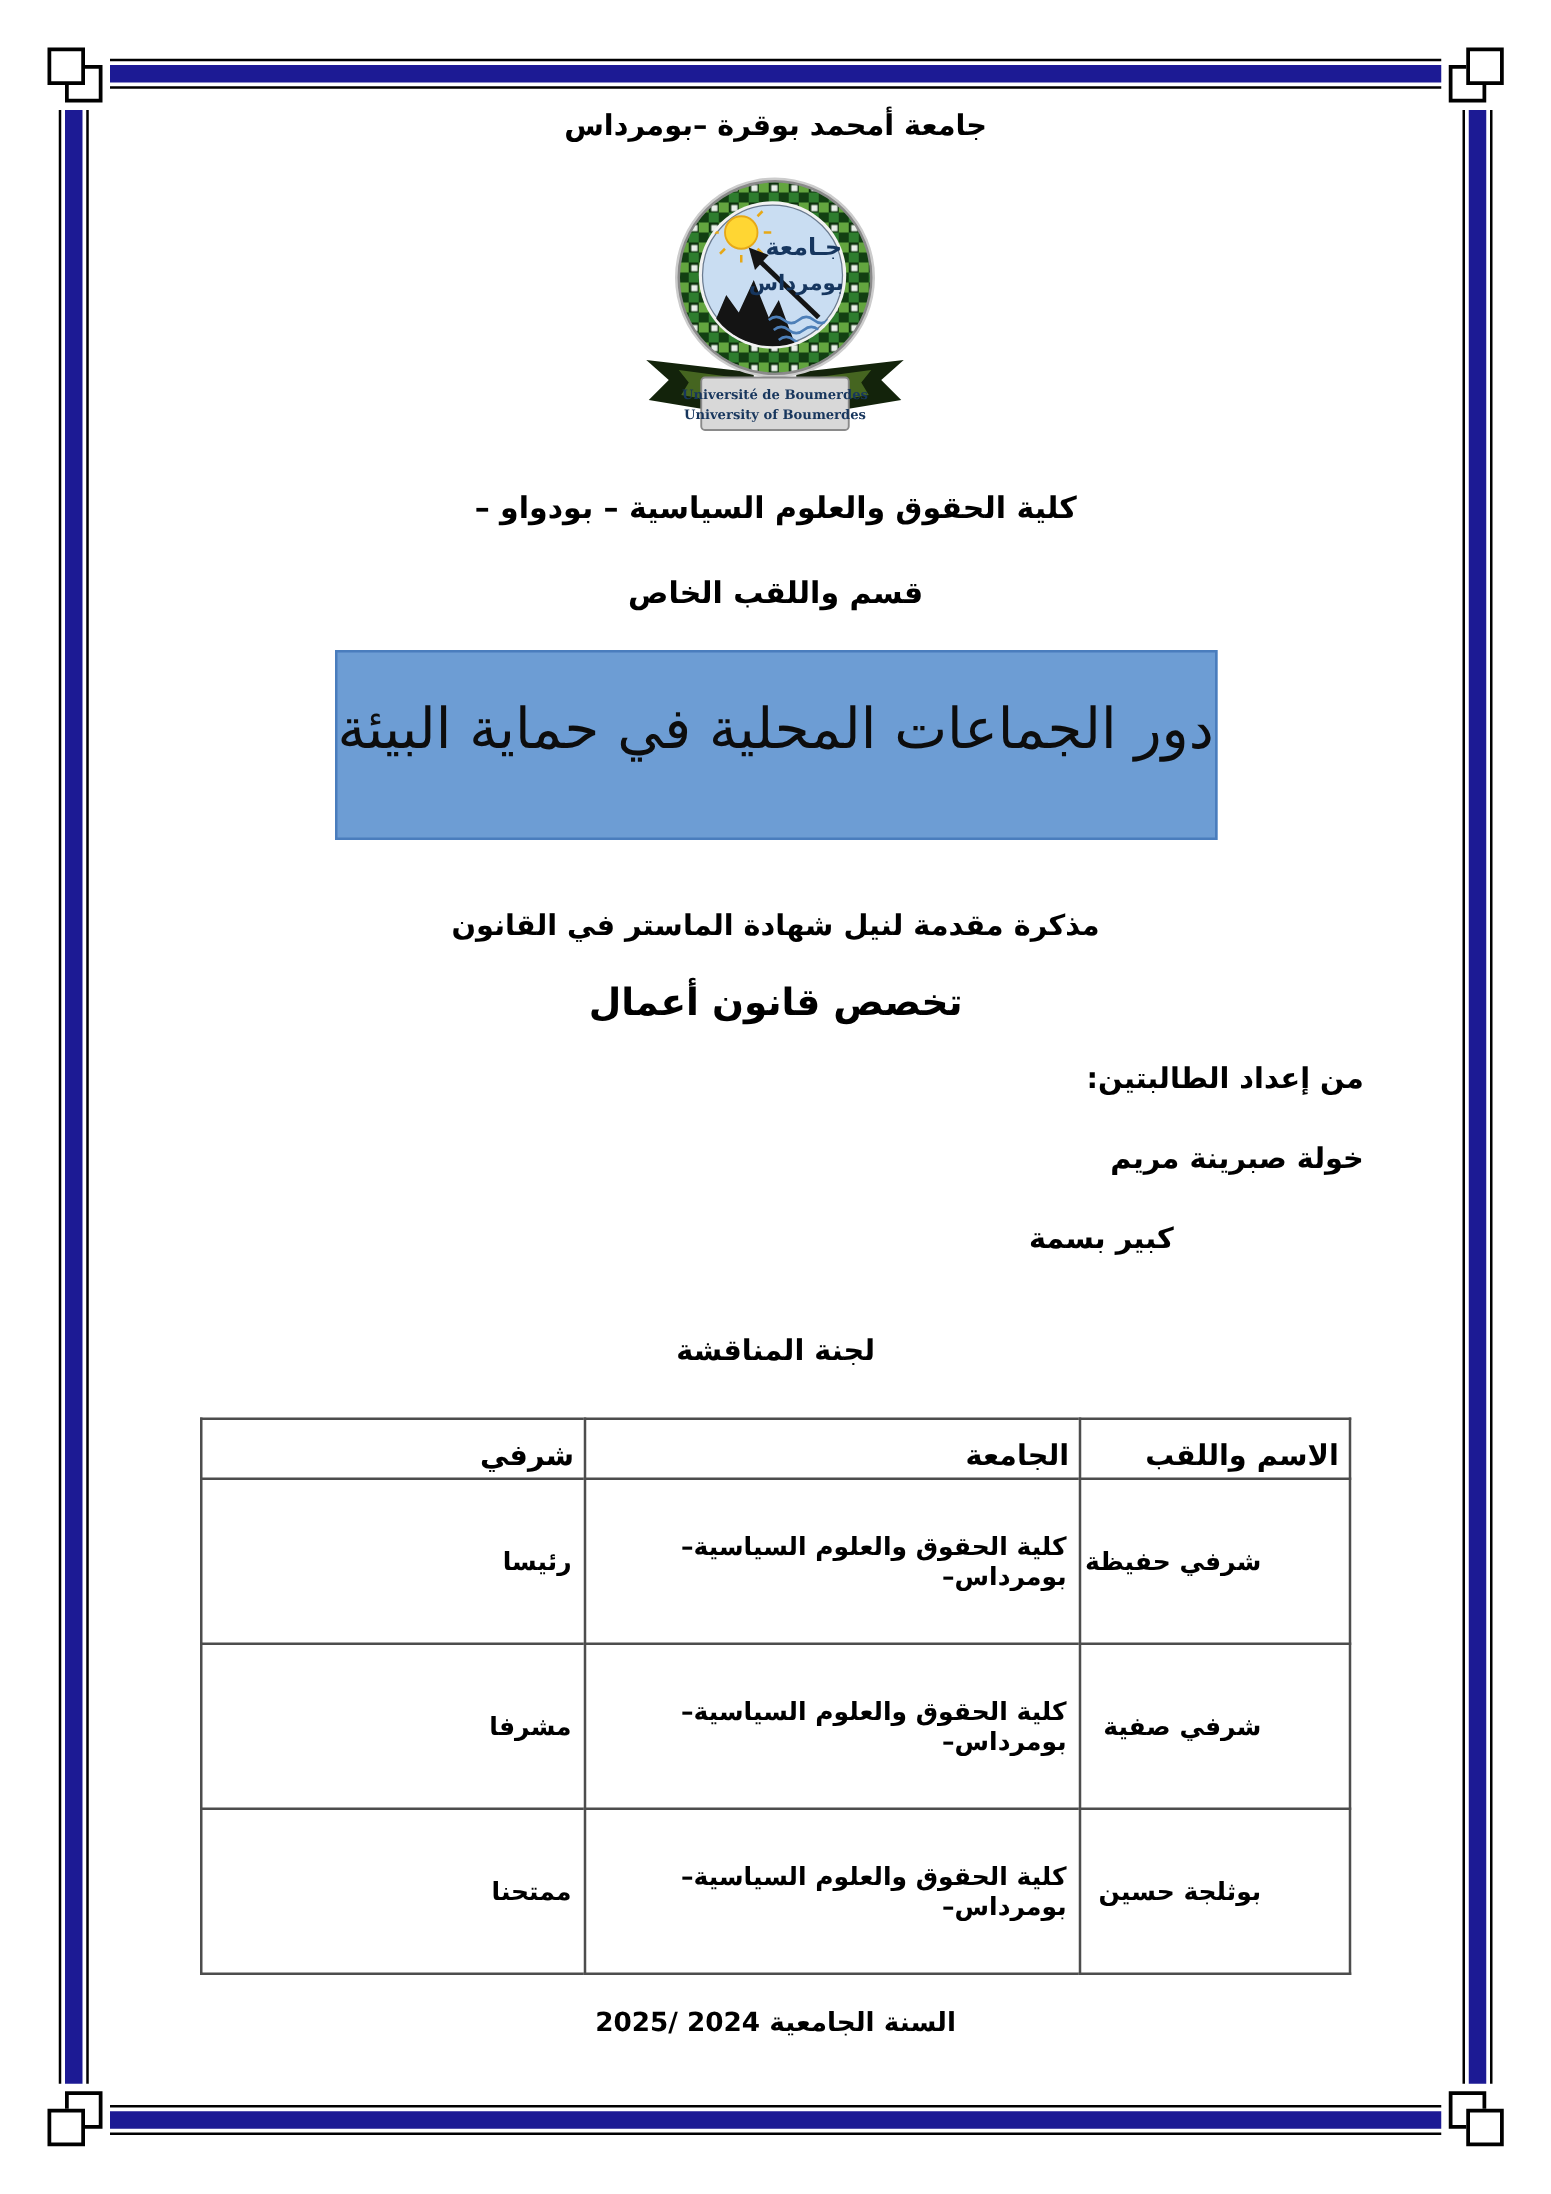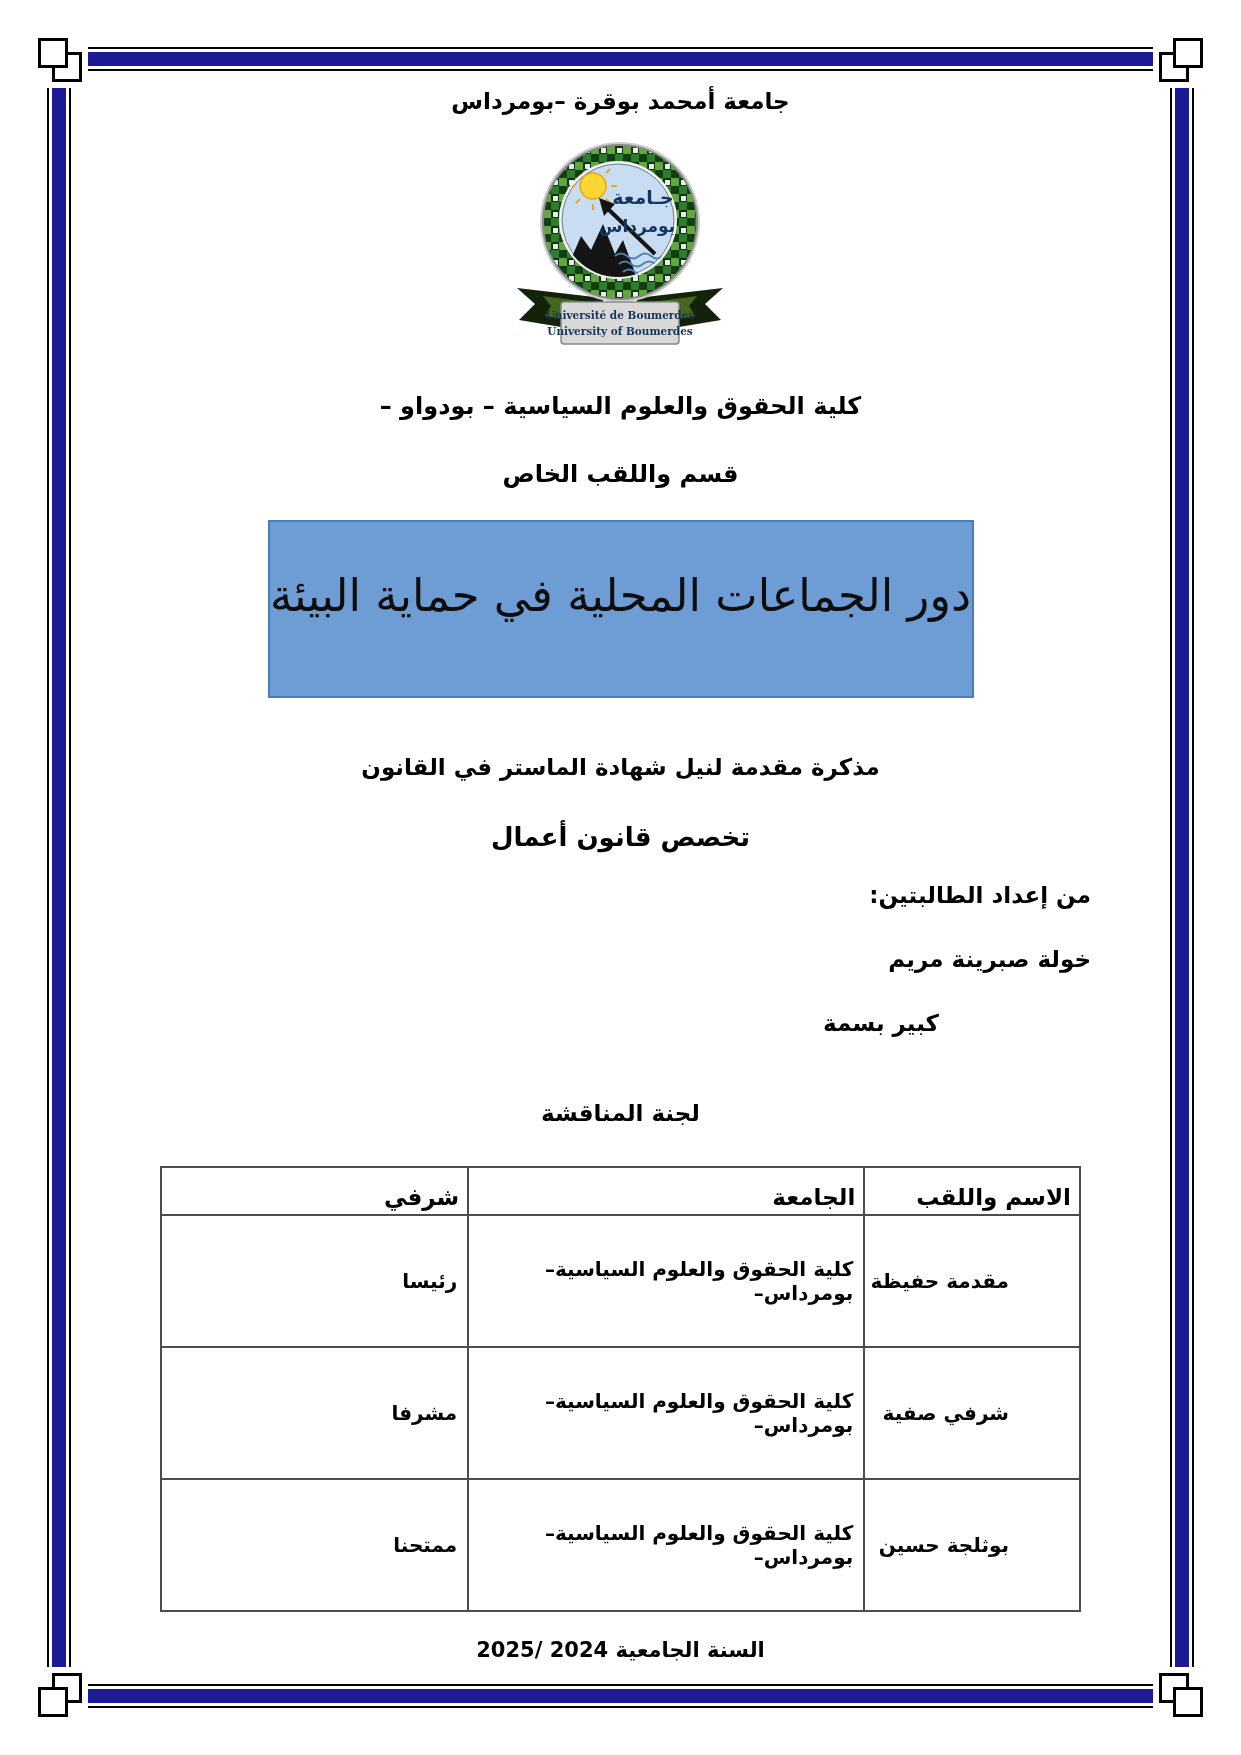--- a/index.html
+++ b/index.html
@@ -25,27 +25,27 @@
   .corner.tr{top:36px;right:36px;transform:scaleX(-1);}
   .corner.bl{bottom:36px;left:36px;transform:scaleY(-1);}
   .corner.br{bottom:36px;right:36px;transform:scale(-1,-1);}
   
   .content{position:absolute;top:0;left:80px;right:80px;bottom:0;padding-top:88px;text-align:center;}
   .uni-line{font-size:23px;font-weight:bold;}
   .logo-wrap{margin-top:24px;line-height:0;}
   .faculty-line{margin-top:44px;font-size:24px;font-weight:bold;}
   .dept-line{margin-top:40px;font-size:24px;font-weight:bold;}
   .title-box{
-    margin:32px auto 0;width:706px;height:178px;
+    margin:32px auto 0;width:706px;height:152px;
     background:var(--title-box-fill);border:2px solid var(--title-box-border);
     display:flex;align-items:center;justify-content:center;padding-bottom:28px;
   }
   .title-box p{font-size:45px;font-weight:normal;color:#0d0d0d;}
   .thesis-line{margin-top:56px;font-size:23px;font-weight:bold;}
-  .spec-line{margin-top:42px;font-size:26px;font-weight:bold;}
+  .spec-line{margin-top:31px;font-size:30px;font-weight:bold;}
   .prep{direction:rtl;display:flex;margin:30px 70px 0 auto;width:852px;text-align:right;}
   .prep .col-a{width:50%;}
   .prep .col-b{width:31%;}
   .prep p{font-size:23px;font-weight:bold;margin-bottom:38px;}
   .prep p.indent{margin-right:152px;margin-top:28px;}
   .committee-heading{margin-top:26px;font-size:23px;font-weight:bold;}
   table.committee{
     direction:rtl;border-collapse:collapse;margin:40px auto 0;width:921px;
   }
   table.committee th,table.committee td{border:2px solid #4d4d4d;font-weight:bold;}
@@ -171,21 +171,21 @@
         </colgroup>
       <thead>
         <tr>
           <th>الاسم واللقب</th>
           <th>الجامعة</th>
           <th>شرفي</th>
         </tr>
       </thead>
       <tbody>
         <tr>
-          <td class="cell-name">مقدمة حفيظة</td>
+          <td class="cell-name">شرفي حفيظة</td>
           <td class="cell-univ">كلية الحقوق والعلوم السياسية–بومرداس–</td>
           <td class="cell-role">رئيسا</td>
         </tr>
         <tr>
           <td class="cell-name">شرفي صفية</td>
           <td class="cell-univ">كلية الحقوق والعلوم السياسية–بومرداس–</td>
           <td class="cell-role">مشرفا</td>
         </tr>
         <tr>
           <td class="cell-name">بوثلجة حسين</td>

